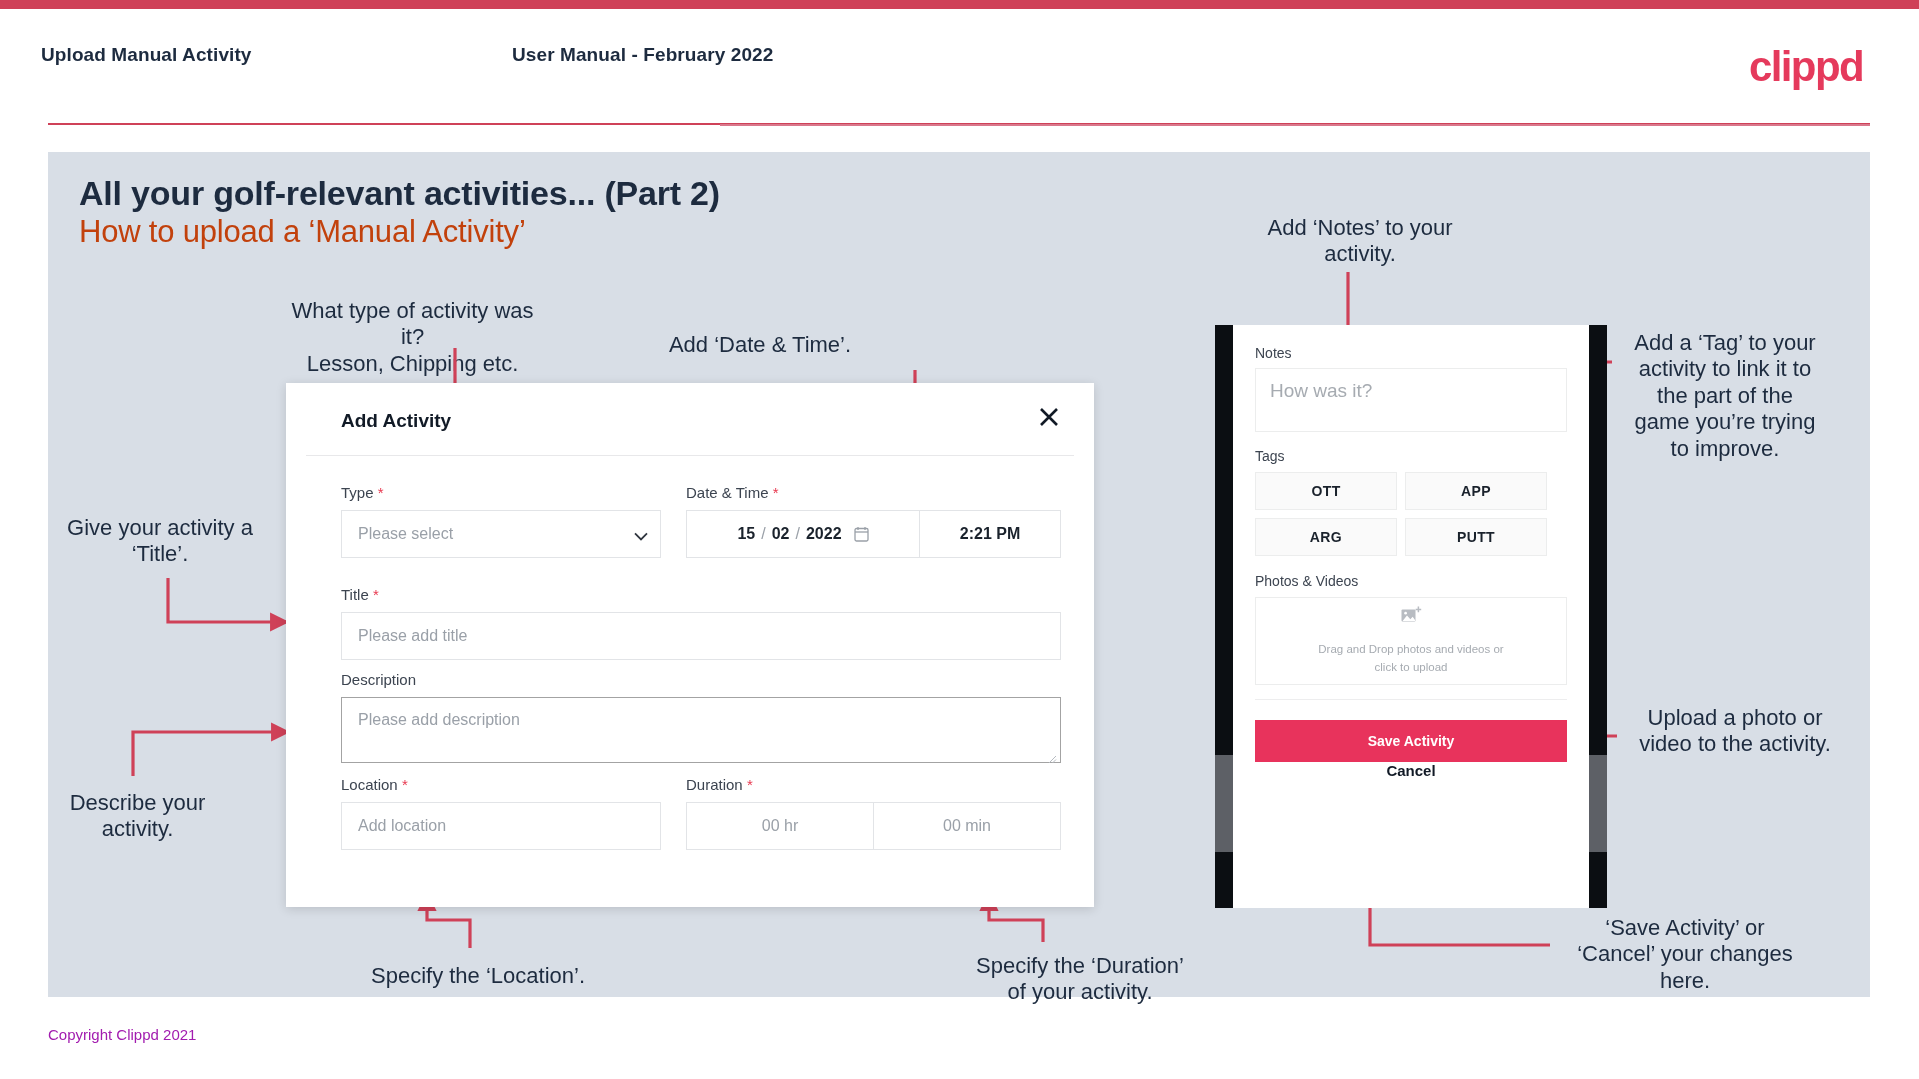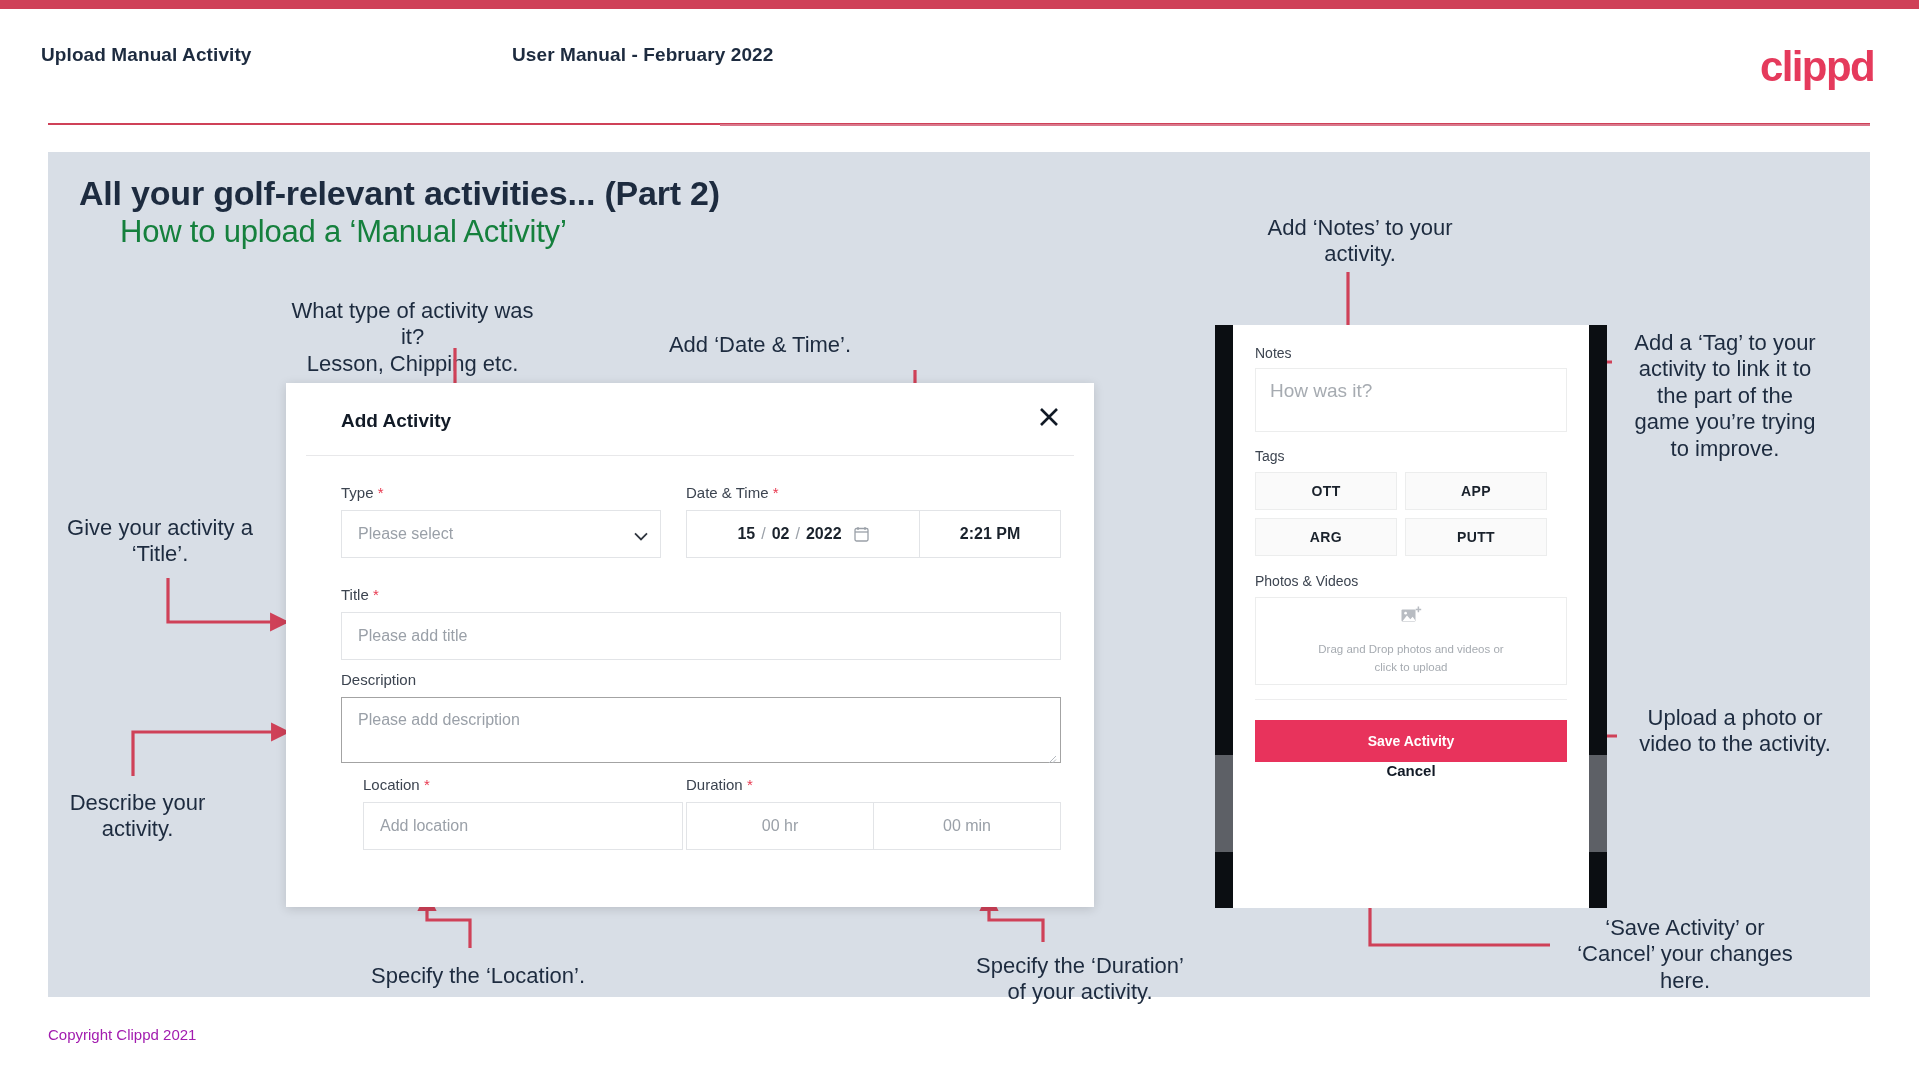--- a/index.html
+++ b/index.html
@@ -20,21 +20,21 @@
   
   .hdr-left {
     position: absolute; left: 41px; top: 44px;
     font-size: 19px; font-weight: 700; color: #1d2b3f; letter-spacing: .1px;
   }
   .hdr-center {
     position: absolute; left: 512px; top: 44px;
     font-size: 19px; font-weight: 700; color: #1d2b3f; letter-spacing: .1px;
   }
   .logo {
-    position: absolute; right: 45px; top: 46px;
+    position: absolute; right: 56px; top: 46px;
     font-size: 42px; font-weight: 800; color: #e53a5c;
     letter-spacing: -1.6px; line-height: 1;
   }
   .hdr-rule {
     position: absolute; left: 48px; top: 123px; width: 1822px; height: 2px;
     background: #cf4158;
   }
   .hdr-rule.lighter {
     top: 124px; left: 720px; width: 1150px; height: 2px; background:#d9788c;
   }
@@ -45,21 +45,21 @@
     width: 1822px; height: 845px;
     background: #d8dee6;
   }
 
   .title-main {
     position: absolute; left: 31px; top: 22px;
     font-size: 34px; font-weight: 700; color: #1d2b3f; letter-spacing: -.2px;
   }
   .title-sub {
     position: absolute; left: 31px; top: 62px;
-    font-size: 31px; font-weight: 400; color: #15803d; letter-spacing: -.2px; margin-left: 41px;
+    font-size: 31px; font-weight: 400; color: #c2410c; letter-spacing: -.2px;
   }
 
   .footer {
     position: absolute; left: 48px; top: 1026px;
     font-size: 15px; color: #a21caf;
   }
 
   
   .ann {
     position: absolute;
@@ -134,21 +134,21 @@
   .grp-title  { position: absolute; left: 55px; top: 203px; width: 720px; }
   .grp-desc   { position: absolute; left: 55px; top: 288px; width: 720px; }
   .ta {
     width: 100%; height: 66px; border: 1px solid #a3a3a3; background:#fff;
     padding: 13px 16px; font-size: 16px; color:#9aa0a8; position: relative;
   }
   .ta-grip {
     position:absolute; right:3px; bottom:2px; width:10px; height:10px;
   }
 
-  .grp-loc    { position: absolute; left: 55px;  top: 393px; width: 320px; margin-left: 22px; }
+  .grp-loc    { position: absolute; left: 55px;  top: 393px; width: 320px; }
   .grp-dur    { position: absolute; left: 400px; top: 393px; width: 375px; }
   .dur-split  { display:flex; width:375px; }
   .dur-box {
     flex:1; height:48px; border:1px solid #e2e4e7;
     display:flex; align-items:center; justify-content:center;
     font-size:16px; color:#9aa0a8;
   }
   .dur-box.first { border-right:none; }
 
   

